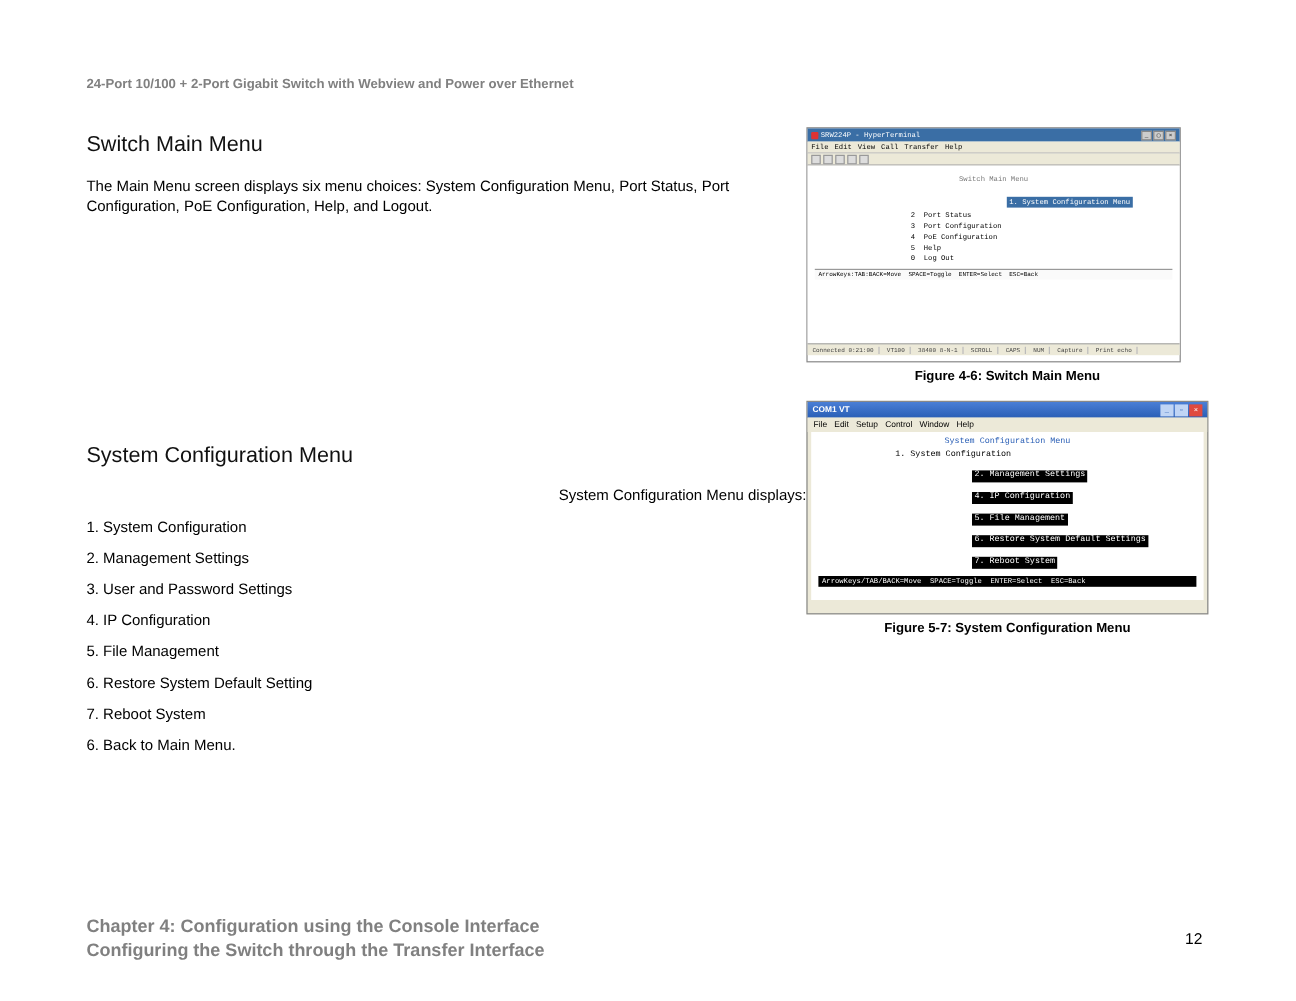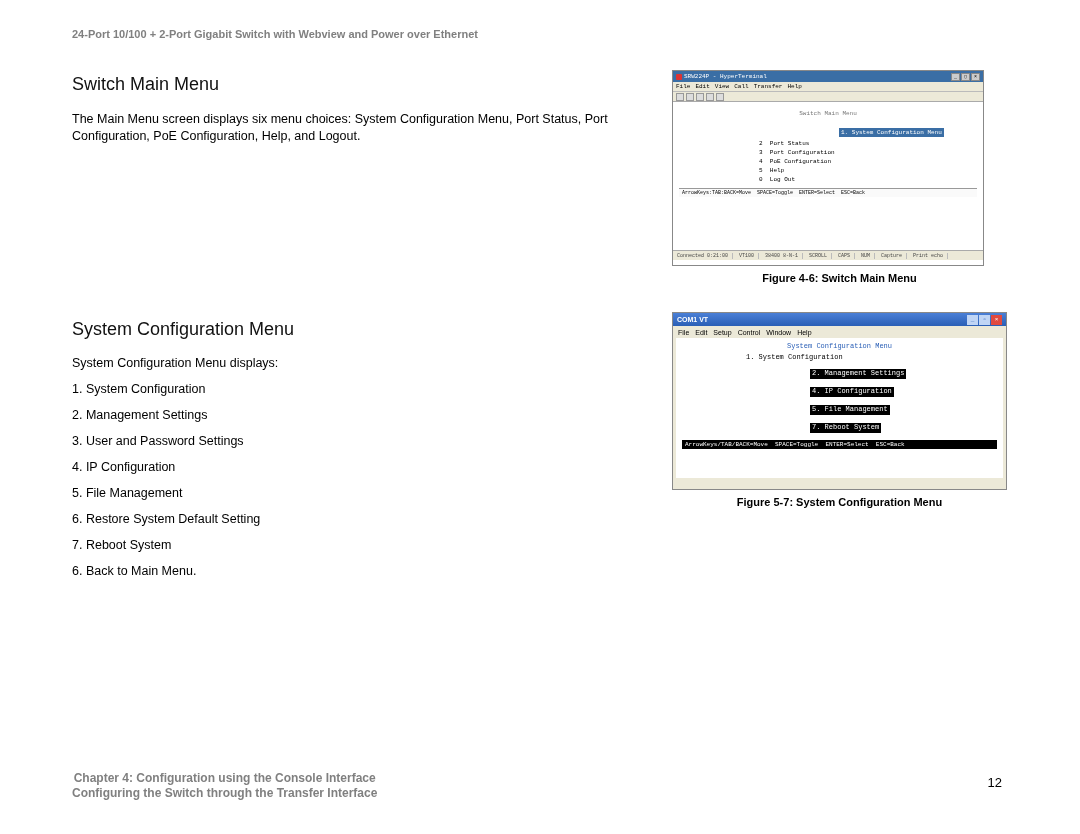--- a/index.html
+++ b/index.html
@@ -1,28 +1,28 @@
 <!DOCTYPE html>
 <html><head>
 <meta charset="utf-8">
 <style>
   * { box-sizing: border-box; margin: 0; padding: 0; }
   html, body { width: 1080px; height: 834px; font-family: Arial, Helvetica, sans-serif; color: #000; background: #fff; }
-  .page { width: 1080px; height: 834px; padding: 28px 72px 40px 72px; position: relative; }
+  .page { width: 1080px; height: 834px; padding: 64px 72px 40px 72px; position: relative; }
   .header { font-size: 11px; font-weight: bold; color: #808080; margin-bottom: 28px; }
   .main { display: flex; }
   .left { flex: 0 0 600px; }
   .right { flex: 0 0 335px; }
   .section-heading { font-size: 18px; font-weight: 500; color: #111; margin-bottom: 16px; margin-top: 6px; }
-  .body-text { font-size: 12.5px; line-height: 1.35; max-width: 580px; }
+  .body-text { font-size: 12.5px; line-height: 1.35; margin-bottom: 14px; max-width: 580px; }
   .gap { height: 168px; }
-  .list-intro { font-size: 12.5px; margin-bottom: 12px; }
+  .list-intro { font-size: 12.5px; margin-bottom: 12px; text-align: right; }
   .list { list-style: none; }
   .list li { font-size: 12.5px; margin-bottom: 12px; }
-  .figure-block1 { margin-top: 2px; margin-bottom: 28px; }
+  .figure-block1 { margin-top: 2px; margin-bottom: 14px; }
   .figure-block2 { margin-top: 4px; }
   .fig-caption { font-size: 11px; font-weight: bold; text-align: center; margin-top: 6px; }
   
   .hyperterm {
     width: 312px; height: 196px; border: 1px solid #888; background: #fff;
     font-family: "Courier New", monospace; position: relative;
   }
   .ht-titlebar {
     height: 11px; background: linear-gradient(#3a6ea5,#3a6ea5); display: flex;
     align-items: center; padding: 0 3px; font-size: 6px; color: #fff;
@@ -59,21 +59,21 @@
   .vt-titlebar .ctrls .close { background:#e04a3f; color:#fff; }
   .vt-menubar { height:12px; background:#ece9d8; font-size:7px; display:flex; gap:6px; padding:0 5px; align-items:center; font-family: Tahoma, sans-serif;}
   .vt-canvas { height: 140px; background:#fff; margin:0 3px 3px 3px; padding:4px 6px; }
   .vt-canvas .tiny-title { text-align:center; font-size:7px; color:#2a5fb6; margin-bottom:3px; }
   .vt-canvas .menu-line { font-size:7px; color:#000; margin-left:64px; line-height:1.35; white-space:pre;}
   .vt-canvas .menu-line.inv { background:#000; color:#fff; display:inline-block; padding:0 2px;}
   .vt-canvas .inv-wrap { margin-left:64px; }
   .vt-statusbar-inner { font-size:6px; margin-top:6px; background:#000; color:#fff; padding:1px 3px; white-space:pre;}
 
   .page-number { position: absolute; right: 78px; bottom: 44px; font-size: 13px; }
-  .footer { position: absolute; left: 72px; bottom: 32px; font-size: 12px; font-weight: bold; color: #808080; line-height:1.3;text-align:center;}
+  .footer { position: absolute; left: 72px; bottom: 32px; font-size: 15px; font-weight: bold; color: #808080; line-height:1.3;}
 </style>
 </head>
 <body>
 
 <div class="page">
   <div class="header">24-Port 10/100 + 2-Port Gigabit Switch with Webview and Power over Ethernet</div>
 
   <div class="main">
     <div class="left">
 
@@ -167,20 +167,21 @@
             <span>Control</span>
             <span>Window</span>
             <span>Help</span>
           </div>
           <div class="vt-canvas">
             <div class="tiny-title">System Configuration Menu</div>
             <div class="menu-line">1. System Configuration</div>
             <div class="inv-wrap"><span class="menu-line inv">2. Management Settings</span></div>
             <div class="inv-wrap"><span class="menu-line inv">4. IP Configuration</span></div>
             <div class="inv-wrap"><span class="menu-line inv">5. File Management</span></div>
+            <div class="inv-wrap"><span class="menu-line inv">6. Restore System Default Settings</span></div>
             <div class="inv-wrap"><span class="menu-line inv">7. Reboot System</span></div>
             <div class="vt-statusbar-inner">ArrowKeys/TAB/BACK=Move  SPACE=Toggle  ENTER=Select  ESC=Back</div>
           </div>
         </div>
         <div class="fig-caption">Figure 5-7: System Configuration Menu</div>
       </div>
     </div>
   </div>
 
   <div class="page-number">12</div>

